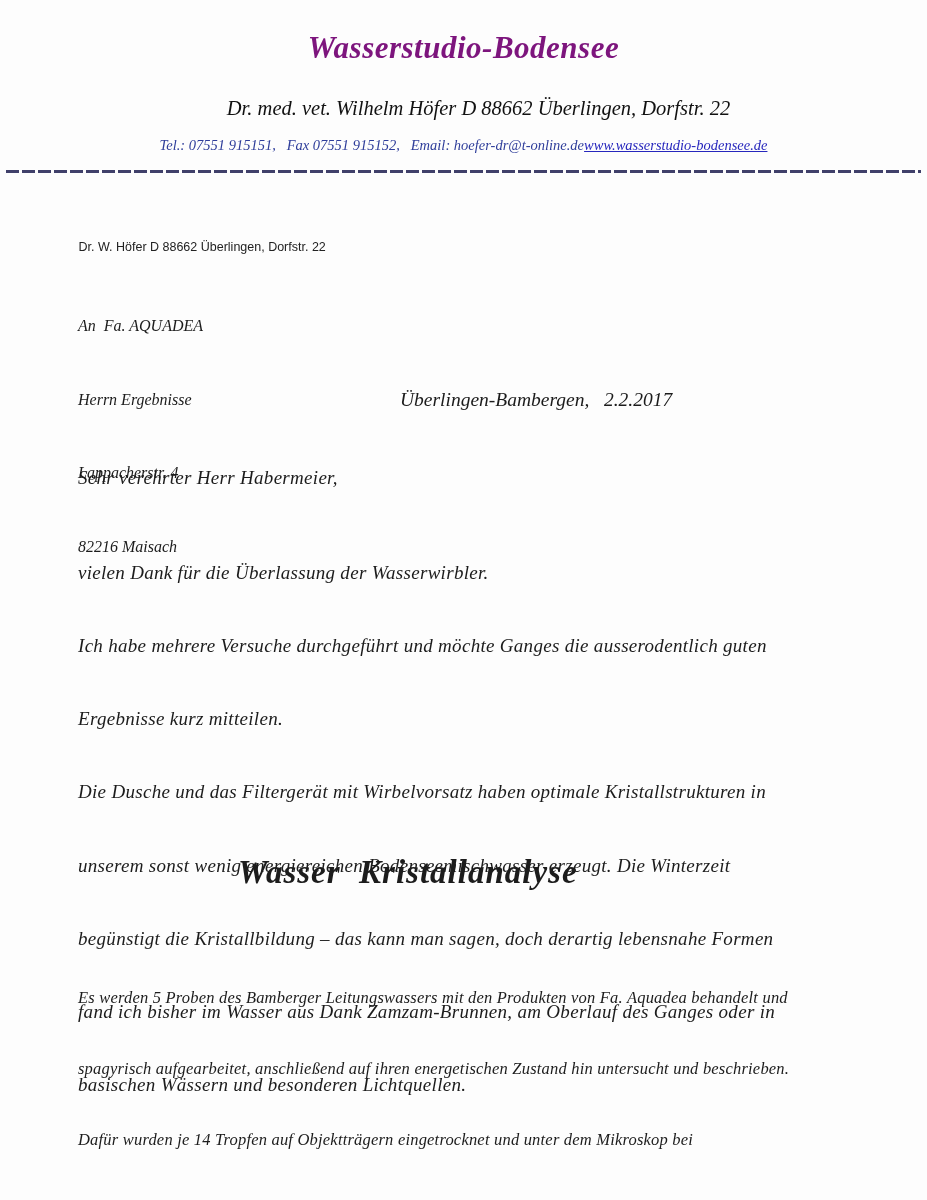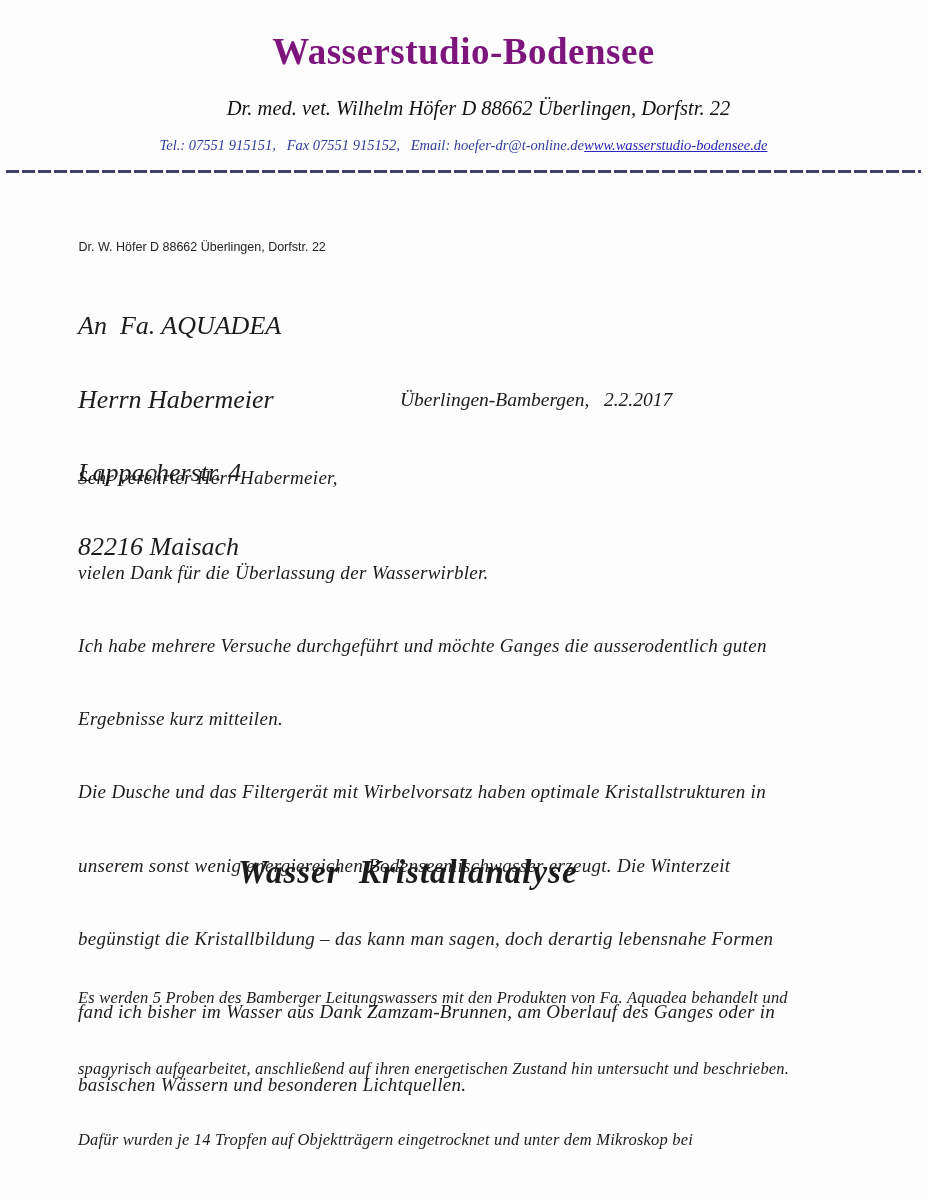--- a/index.html
+++ b/index.html
@@ -12,22 +12,23 @@
     position: relative;
     width: 927px; height: 1200px;
     background: #fdfdfd;
     color: #1c1c1c;
     overflow: hidden;
   }
   .brand {
     position: absolute; top: 30px; left: 0; width: 100%;
     margin: 0;
     text-align: center;
-    font-size: 37px;
+    font-size: 31px;
     font-weight: bold;
+    font-style: italic;
     letter-spacing: 0.5px;
     color: #7d157d;
   }
   .subtitle {
     position: absolute; top: 97px; left: 0; width: 100%;
     text-align: center;
     font-size: 20.5px;
     font-style: italic;
     color: #111111;
     padding-left: 15px;
@@ -51,21 +52,21 @@
   }
   .sender {
     position: absolute; top: 240px; left: 75px;
     font-family: "Liberation Sans", "DejaVu Sans", sans-serif;
     font-size: 12.5px;
     color: #222222;
     white-space: pre;
   }
   .recipient {
     position: absolute; top: 265px; left: 78px;
-    font-size: 26px;
+    font-size: 16px;
     font-style: italic;
     line-height: 24.5px;
     white-space: pre-wrap;
   }
   .dateline {
     position: absolute; top: 389px; left: 400px;
     font-size: 19.5px;
     font-style: italic;
     white-space: pre-wrap;
   }
@@ -111,21 +112,21 @@
   <div class="subtitle">Dr. med. vet. Wilhelm Höfer D 88662 Überlingen, Dorfstr. 22</div>
 
   <div class="contact"><span>Tel.: 07551 915151,   Fax 07551 915152,   Email: hoefer-dr@t-online.de</span><a class="site">www.wasserstudio-bodensee.de</a></div>
 
   <div class="rule"></div>
 
   <div class="sender"> Dr. W. Höfer D 88662 Überlingen, Dorfstr. 22</div>
 
   <div class="recipient">
     <div>An  Fa. AQUADEA</div>
-    <div>Herrn Habermeier</div>
+    <div>Herrn Ergebnisse</div>
     <div>Lappacherstr. 4</div>
     <div>82216 Maisach</div>
   </div>
 
   <div class="dateline">Überlingen-Bambergen,   2.2.2017</div>
 
   <div class="greeting">Sehr verehrter Herr Habermeier,</div>
 
   <div class="body-block">
     <div>vielen Dank für die Überlassung der Wasserwirbler.</div>

